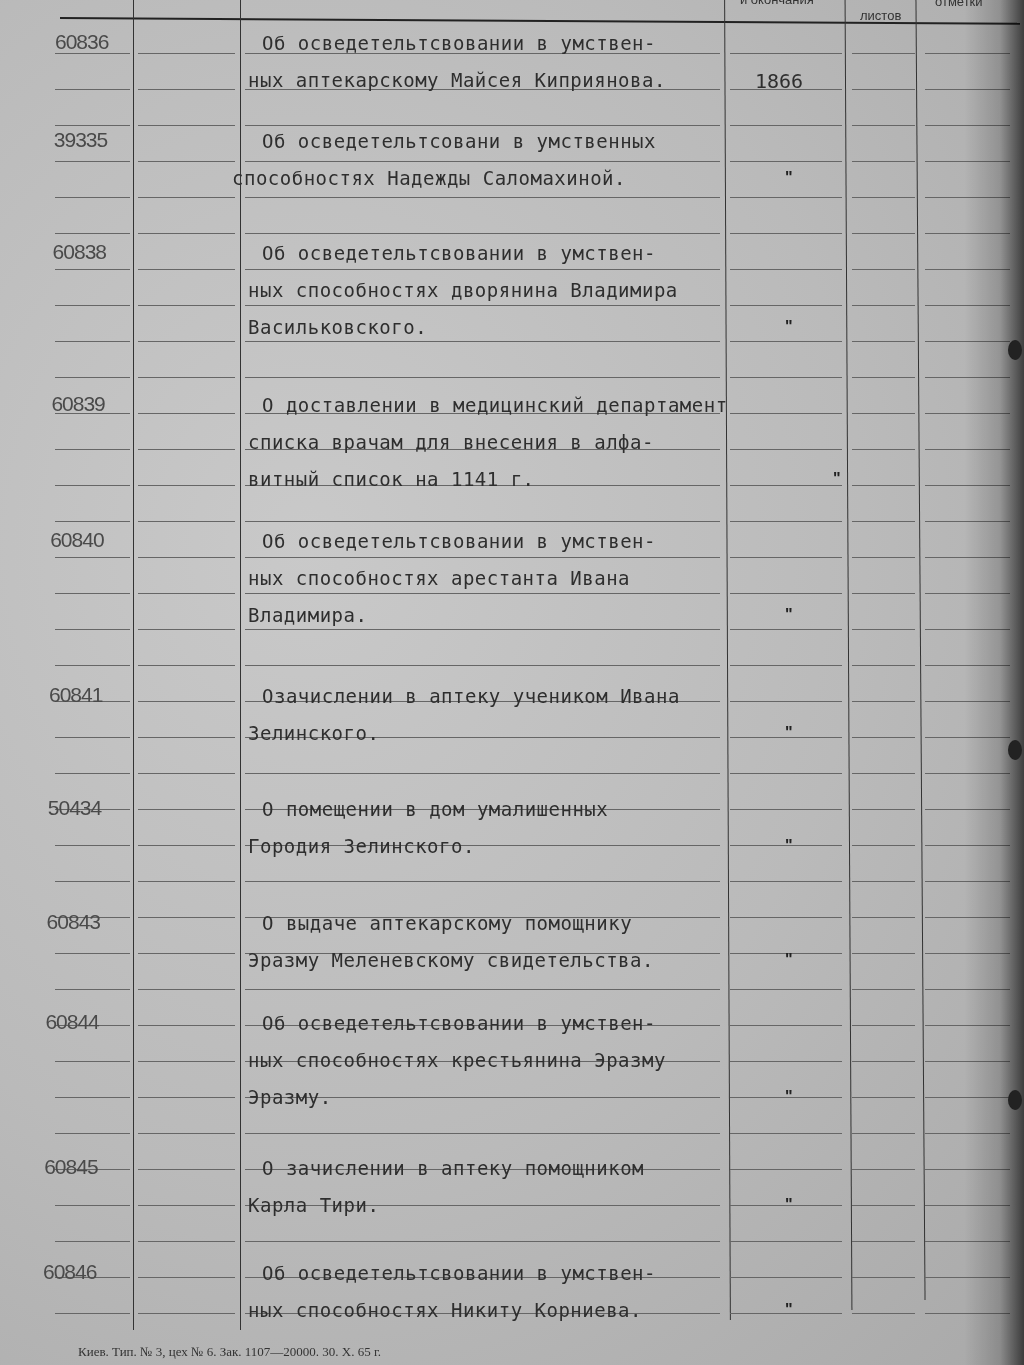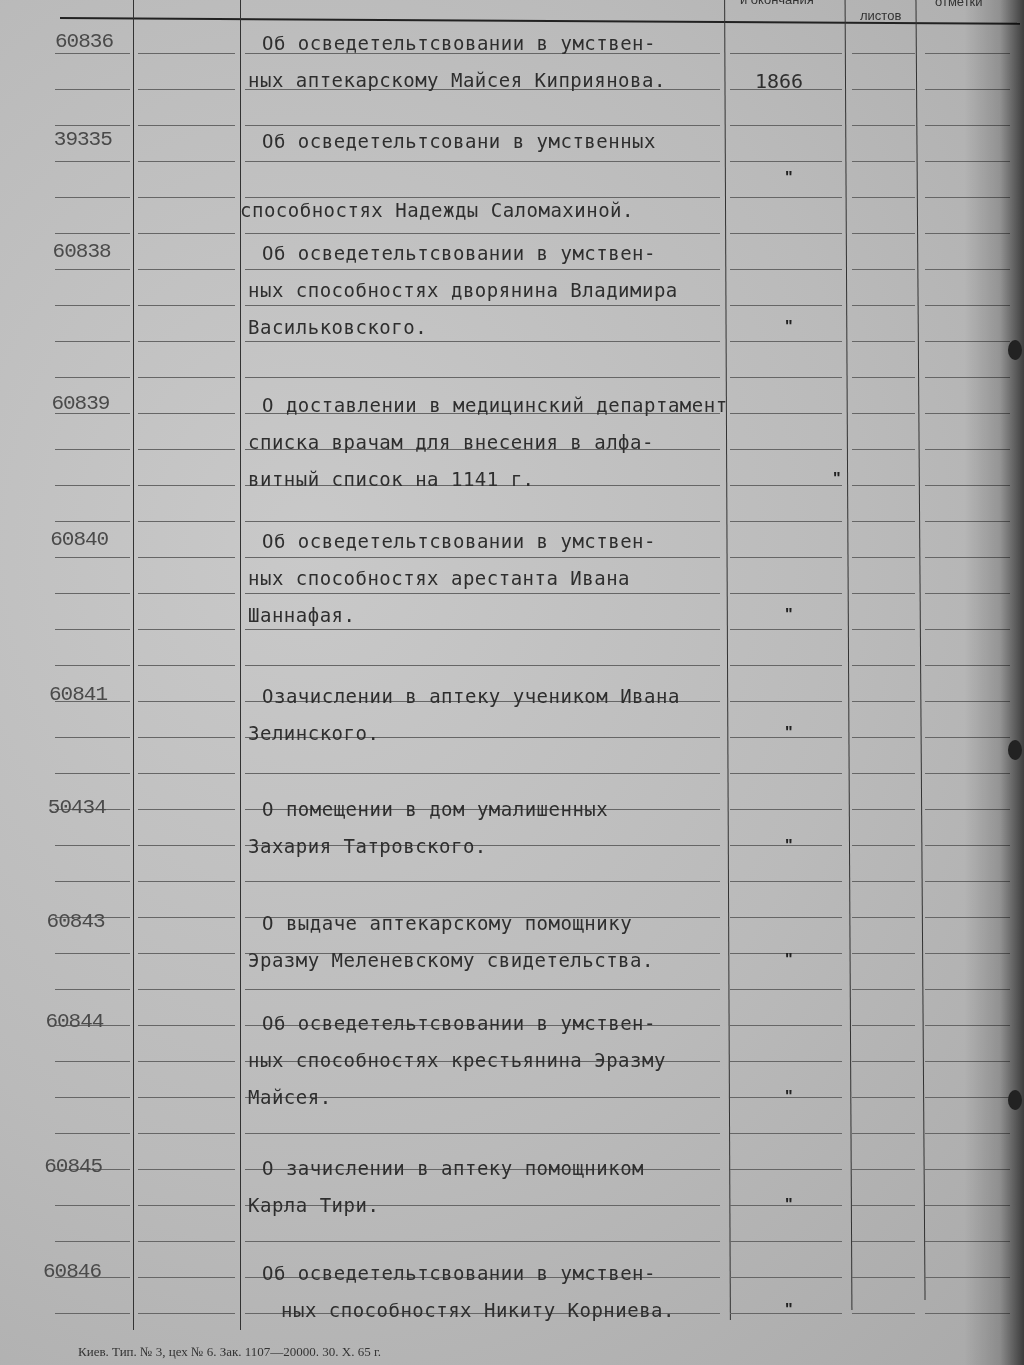--- a/index.html
+++ b/index.html
@@ -19,21 +19,21 @@
   .hline-top {
     position: absolute; left: 60px; top: 17px; width: 960px; height: 2px;
     background: #222; transform: rotate(0.35deg); transform-origin: left;
   }
   .vline { position: absolute; width: 1px; background: #333; }
   .rule { position: absolute; height: 1px; background: #666; }
   .hdr {
     position: absolute; font-family: "Liberation Sans", sans-serif; font-size: 13px; color: #333;
   }
   .num {
-    position: absolute; font-family: Liberation Mono, monospace; font-size: 21px; color: #4a4a4a;
+    position: absolute; font-family: Liberation Sans, sans-serif; font-size: 21px; color: #4a4a4a;
     letter-spacing: -1px;
   }
   .line {
     position: absolute; font-family: "DejaVu Sans Mono", monospace; font-size: 19px; color: #2e2e2e;
     white-space: nowrap; letter-spacing: 0.5px;
   }
   .ditto {
     position: absolute; font-family: "Liberation Sans", sans-serif; font-weight: bold; font-size: 16px; color: #222;
   }
   .year {
@@ -283,79 +283,79 @@
   <div id="records">
       <div>
         <div class="num" style="left: 55px; top: 30px;">60836</div>
         <div class="line" style="left: 262px; top: 32px;">Об осведетельтсвовании в умствен-</div>
         <div class="line" style="left: 248px; top: 69px;">ных аптекарскому Майсея Киприянова.</div>
         <div class="year" style="left: 755px; top: 69px;">1866</div>
       </div>
       <div>
         <div class="num" style="left: 53.8px; top: 128px;">39335</div>
         <div class="line" style="left: 262px; top: 130px;">Об осведетельтсовани  в умственных</div>
-        <div class="line" style="left: 240px; top: 167px; margin-top: 32px;">способностях Надежды Саломахиной.</div>
+        <div class="line" style="left: 232px; top: 167px;">способностях Надежды Саломахиной.</div>
         <div class="ditto" style="left: 785px; top: 169px;">"</div>
       </div>
       <div>
         <div class="num" style="left: 52.6px; top: 240px;">60838</div>
         <div class="line" style="left: 262px; top: 242px;">Об осведетельтсвовании в умствен-</div>
         <div class="line" style="left: 248px; top: 279px;">ных способностях дворянина Владимира</div>
         <div class="line" style="left: 248px; top: 316px;">Васильковского.</div>
         <div class="ditto" style="left: 785px; top: 318px;">"</div>
       </div>
       <div>
         <div class="num" style="left: 51.4px; top: 392px;">60839</div>
         <div class="line" style="left: 262px; top: 394px;">О доставлении в медицинский департамент</div>
         <div class="line" style="left: 248px; top: 431px;">списка врачам для внесения в алфа-</div>
         <div class="line" style="left: 248px; top: 468px;">витный список на 1141 г.</div>
         <div class="ditto" style="left: 833px; top: 470px;">"</div>
       </div>
       <div>
         <div class="num" style="left: 50.2px; top: 528px;">60840</div>
         <div class="line" style="left: 262px; top: 530px;">Об осведетельтсвовании в умствен-</div>
         <div class="line" style="left: 248px; top: 567px;">ных способностях арестанта Ивана</div>
-        <div class="line" style="left: 248px; top: 604px;">Шаннафая.</div>
+        <div class="line" style="left: 248px; top: 604px;">Владимира.</div>
         <div class="ditto" style="left: 785px; top: 606px;">"</div>
       </div>
       <div>
         <div class="num" style="left: 49px; top: 683px;">60841</div>
         <div class="line" style="left: 262px; top: 685px;">Озачислении в аптеку учеником Ивана</div>
         <div class="line" style="left: 248px; top: 722px;">Зелинского.</div>
         <div class="ditto" style="left: 785px; top: 724px;">"</div>
       </div>
       <div>
         <div class="num" style="left: 47.8px; top: 796px;">50434</div>
         <div class="line" style="left: 262px; top: 798px;">О помещении в дом умалишенных</div>
-        <div class="line" style="left: 248px; top: 835px;">Захария Татровского.</div>
+        <div class="line" style="left: 248px; top: 835px;">Городия Зелинского.</div>
         <div class="ditto" style="left: 785px; top: 837px;">"</div>
       </div>
       <div>
         <div class="num" style="left: 46.6px; top: 910px;">60843</div>
         <div class="line" style="left: 262px; top: 912px;">О выдаче аптекарскому помощнику</div>
         <div class="line" style="left: 248px; top: 949px;">Эразму Меленевскому свидетельства.</div>
         <div class="ditto" style="left: 785px; top: 951px;">"</div>
       </div>
       <div>
         <div class="num" style="left: 45.4px; top: 1010px;">60844</div>
         <div class="line" style="left: 262px; top: 1012px;">Об осведетельтсвовании в умствен-</div>
         <div class="line" style="left: 248px; top: 1049px;">ных способностях крестьянина Эразму</div>
-        <div class="line" style="left: 248px; top: 1086px;">Майсея.</div>
+        <div class="line" style="left: 248px; top: 1086px;">Эразму.</div>
         <div class="ditto" style="left: 785px; top: 1088px;">"</div>
       </div>
       <div>
         <div class="num" style="left: 44.2px; top: 1155px;">60845</div>
         <div class="line" style="left: 262px; top: 1157px;">О зачислении в аптеку помощником</div>
         <div class="line" style="left: 248px; top: 1194px;">Карла Тири.</div>
         <div class="ditto" style="left: 785px; top: 1196px;">"</div>
       </div>
       <div>
         <div class="num" style="left: 43px; top: 1260px;">60846</div>
         <div class="line" style="left: 262px; top: 1262px;">Об осведетельтсвовании в умствен-</div>
-        <div class="line" style="left: 248px; top: 1299px; margin-left: 33px;">ных способностях Никиту Корниева.</div>
+        <div class="line" style="left: 248px; top: 1299px;">ных способностях Никиту Корниева.</div>
         <div class="ditto" style="left: 785px; top: 1301px;">"</div>
       </div>
     </div>
 
   <div class="footer">Киев. Тип. № 3, цех № 6. Зак. 1107—20000. 30. X. 65 г.</div>
 
   <div class="right-shadow"></div>
   <div class="hole" style="top:340px;"></div>
   <div class="hole" style="top:740px;"></div>
   <div class="hole" style="top:1090px;"></div>

